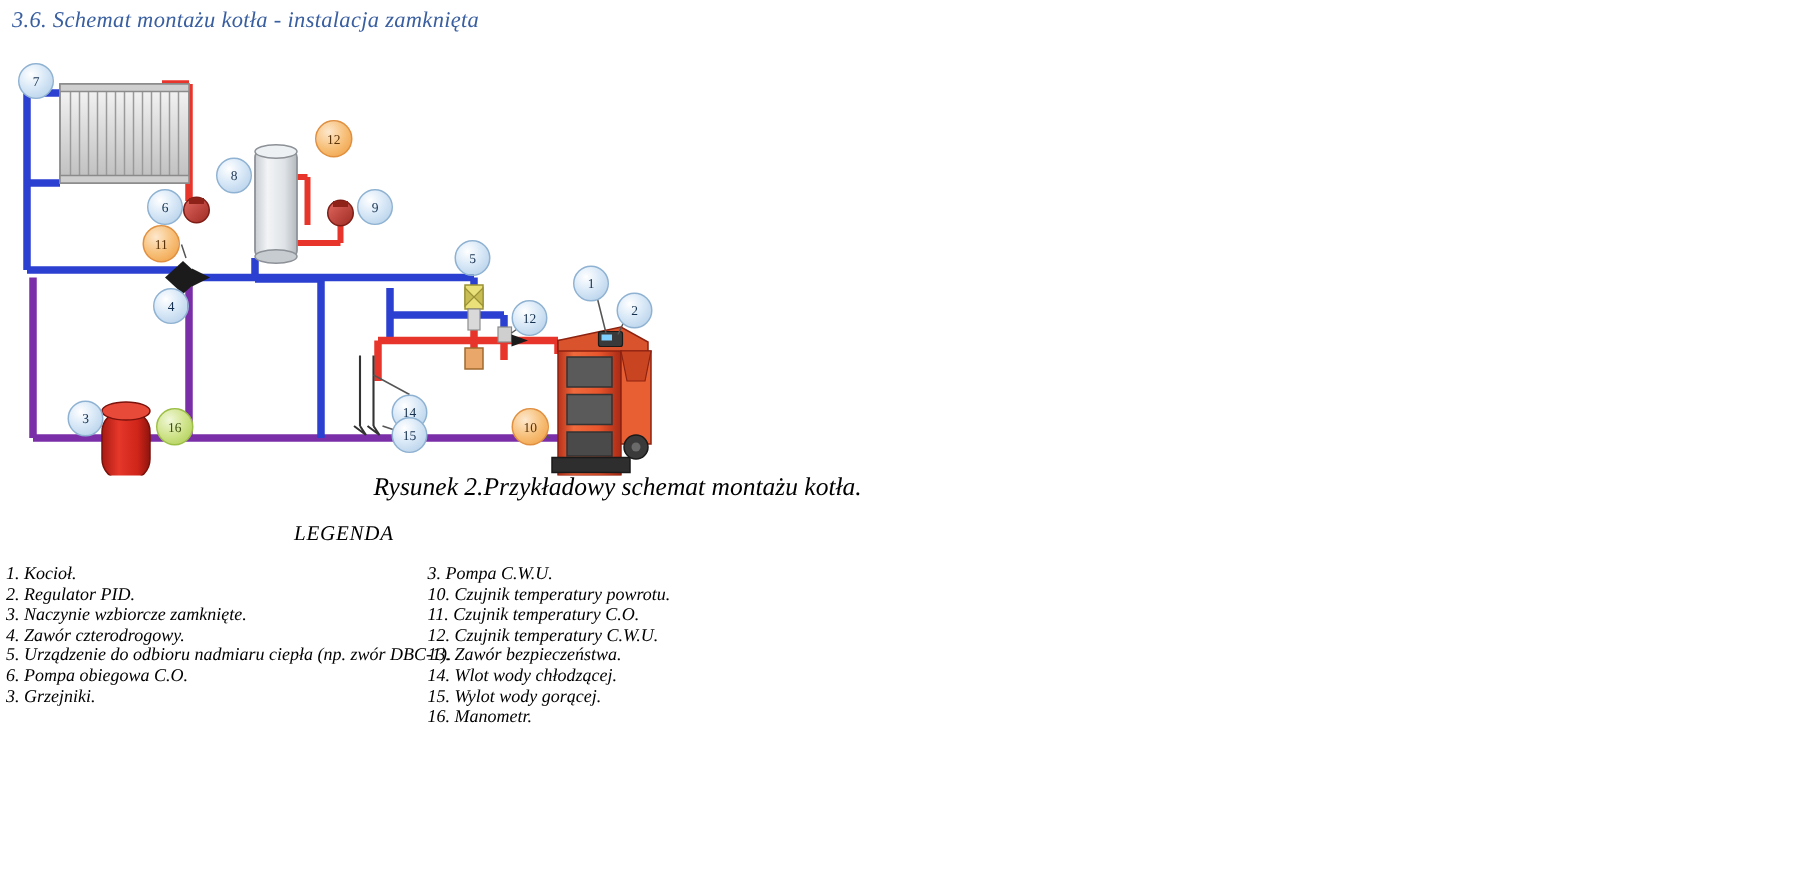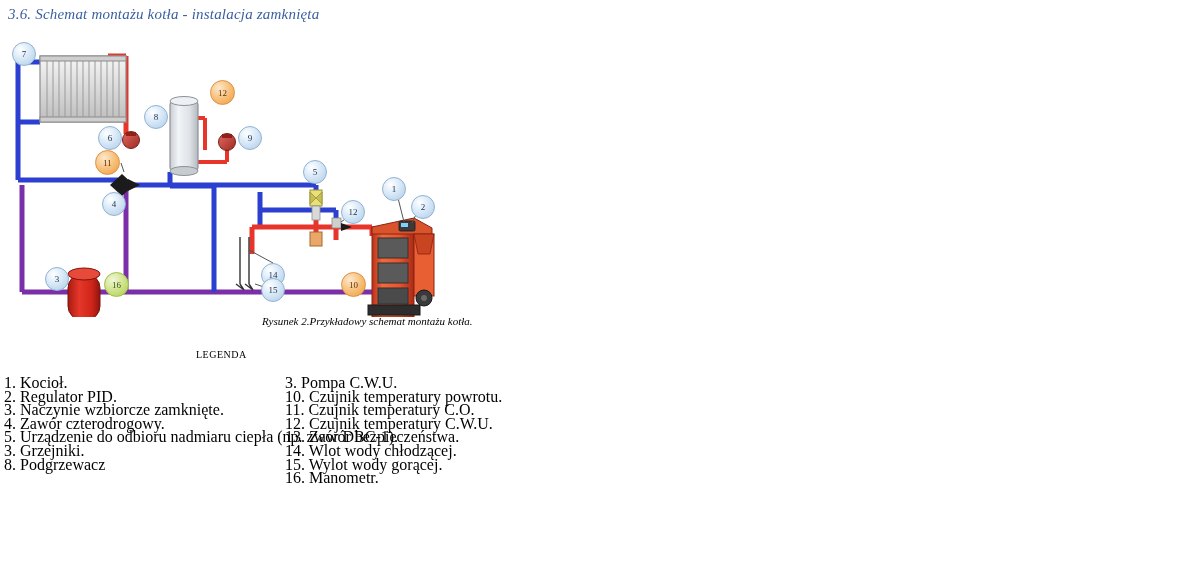--- a/index.html
+++ b/index.html
@@ -32,35 +32,37 @@
   }
   .diagram-wrap {
     position: absolute;
     left: 0px;
     top: 22px;
     width: 470px;
     height: 290px;
   }
   .caption {
     position: absolute;
-    left: 262px;
+    left: 249px;
     top: 315px;
     font-style: italic;
-    font-size: 11px;
+    font-size: 17px;
   }
   .legend-title {
     position: absolute;
     left: 196px;
     top: 349px;
-    font-size: 10px;
+    font-style: italic;
+    font-size: 14px;
     letter-spacing: 0.5px;
   }
   .legend-col {
     position: absolute;
-    font-size: 16px;
+    font-style: italic;
+    font-size: 12px;
     line-height: 13.6px;
     white-space: nowrap;
   }
   .legend-col.left { left: 4px; top: 376px; }
   .legend-col.right { left: 285px; top: 376px; }
   .legend-col div { padding: 0; margin: 0; }
   .callout {
     position: absolute;
     border-radius: 50%;
     display: flex;
@@ -295,22 +297,22 @@
   <div class="caption">Rysunek 2.Przykładowy schemat montażu kotła.</div>
 
   <div class="legend-title">LEGENDA</div>
 
   <div class="legend-col left">
     <div>1. Kocioł.</div>
     <div>2. Regulator PID.</div>
     <div>3. Naczynie wzbiorcze zamknięte.</div>
     <div>4. Zawór czterodrogowy.</div>
     <div>5. Urządzenie do odbioru nadmiaru ciepła (np. zwór DBC-1).</div>
+    <div>6. Pompa obiegowa C.O.</div>
     <div>3. Grzejniki.</div>
-    <div>8. Podgrzewacz</div>
   </div>
 
   <div class="legend-col right">
     <div>3. Pompa C.W.U.</div>
     <div>10. Czujnik temperatury powrotu.</div>
     <div>11. Czujnik temperatury C.O.</div>
     <div>12. Czujnik temperatury C.W.U.</div>
     <div>13. Zawór bezpieczeństwa.</div>
     <div>14. Wlot wody chłodzącej.</div>
     <div>15. Wylot wody gorącej.</div>

